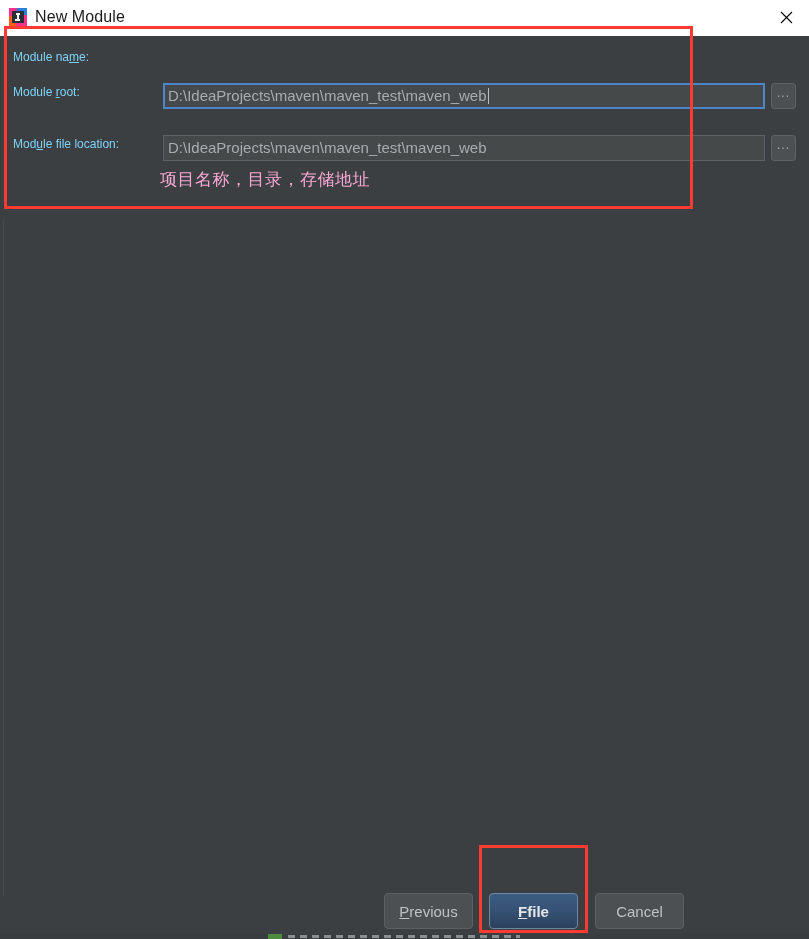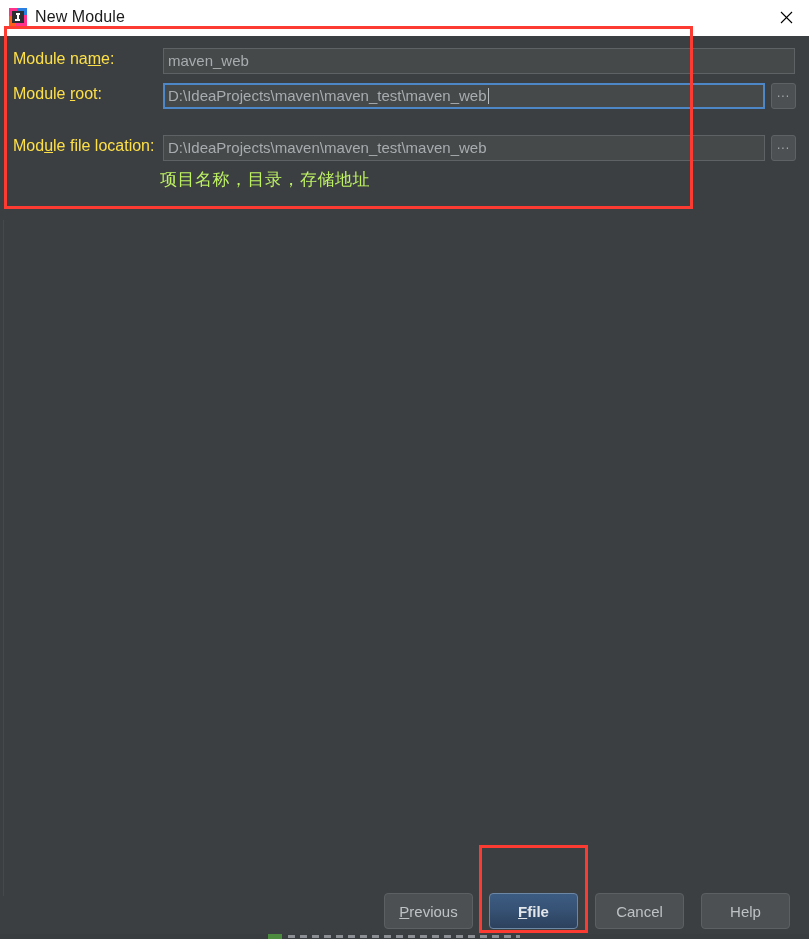--- a/index.html
+++ b/index.html
@@ -68,22 +68,22 @@
   .field-row {
     position: absolute;
     left: 0;
     width: 809px;
     height: 26px;
   }
   .field-label {
     position: absolute;
     left: 13px;
     top: 2px;
-    font-size: 16px;
-    color: #fde047;
+    font-size: 12px;
+    color: #7dd3fc;
     white-space: nowrap;
     font-family: "Liberation Sans", sans-serif;
   }
   .field-label u { text-decoration: underline; }
 
   .text-input {
     position: absolute;
     height: 26px;
     box-sizing: border-box;
     background: #45494a;
@@ -137,21 +137,21 @@
     pointer-events: none;
   }
   #annot-top { left: 4px; top: 26px; width: 689px; height: 183px; }
   #annot-finish { left: 479px; top: 845px; width: 109px; height: 88px; }
 
   #annot-note {
     position: absolute;
     left: 160px;
     top: 168px;
     font-size: 17px;
-    color: #bef264;
+    color: #f9a8d4;
     font-family: "Liberation Sans", sans-serif;
     white-space: nowrap;
     letter-spacing: .5px;
   }
 
   
   #left-seam {
     position: absolute;
     left: 3px;
     top: 220px;
@@ -245,21 +245,20 @@
         <line x1="1" y1="1" x2="12" y2="12" stroke="#000000" stroke-width="1.1"></line>
         <line x1="12" y1="1" x2="1" y2="12" stroke="#000000" stroke-width="1.1"></line>
       </svg>
     </div>
   </div>
 
   <div id="form-area">
 
     <div class="field-row" style="top:12px;">
       <span class="field-label"><span>Module na</span><u>m</u><span>e:</span></span>
-      <div class="text-input" style="left:163px; width:632px;">maven_web</div>
     </div>
 
     <div class="field-row" style="top:47px;">
       <span class="field-label"><span>Module </span><u>r</u><span>oot:</span></span>
       <div class="text-input focused" style="left:163px; width:602px;"><span>D:\IdeaProjects\maven\maven_test\maven_web</span><span class="caret"></span></div>
       <div class="browse-btn" style="left:771px;">...</div>
     </div>
 
     <div class="field-row" style="top:99px;">
       <span class="field-label"><span>Mod</span><u>u</u><span>le file location:</span></span>
@@ -283,25 +282,20 @@
     <div class="dlg-btn primary" id="btn-finish">
         <span></span>
         <u>F</u>
         <span>file</span>
       </div>
     <div class="dlg-btn" id="btn-cancel">
         <span>Cancel</span>
         <u></u>
         <span></span>
       </div>
-    <div class="dlg-btn" id="btn-help">
-        <span>Help</span>
-        <u></u>
-        <span></span>
-      </div>
   </div>
 
   <div class="annot-box" id="annot-finish"></div>
 
   <div id="bottom-sliver">
     <div id="sliver-green"></div>
     <div id="sliver-dashes"></div>
   </div>
 
 </div>

